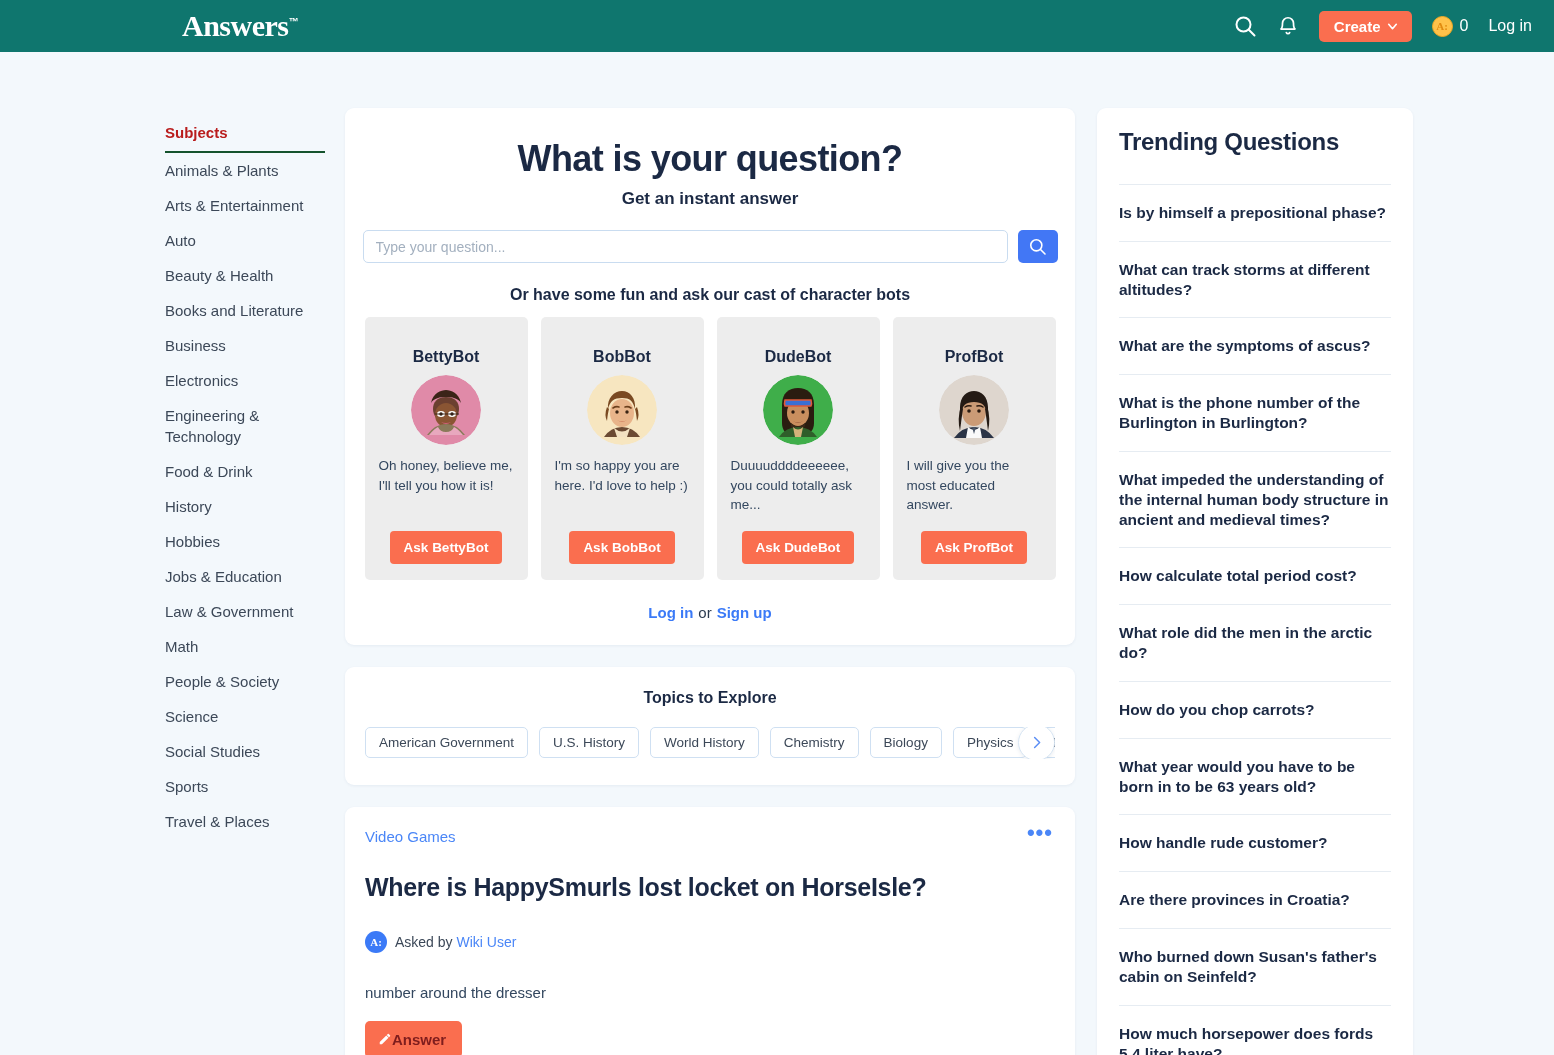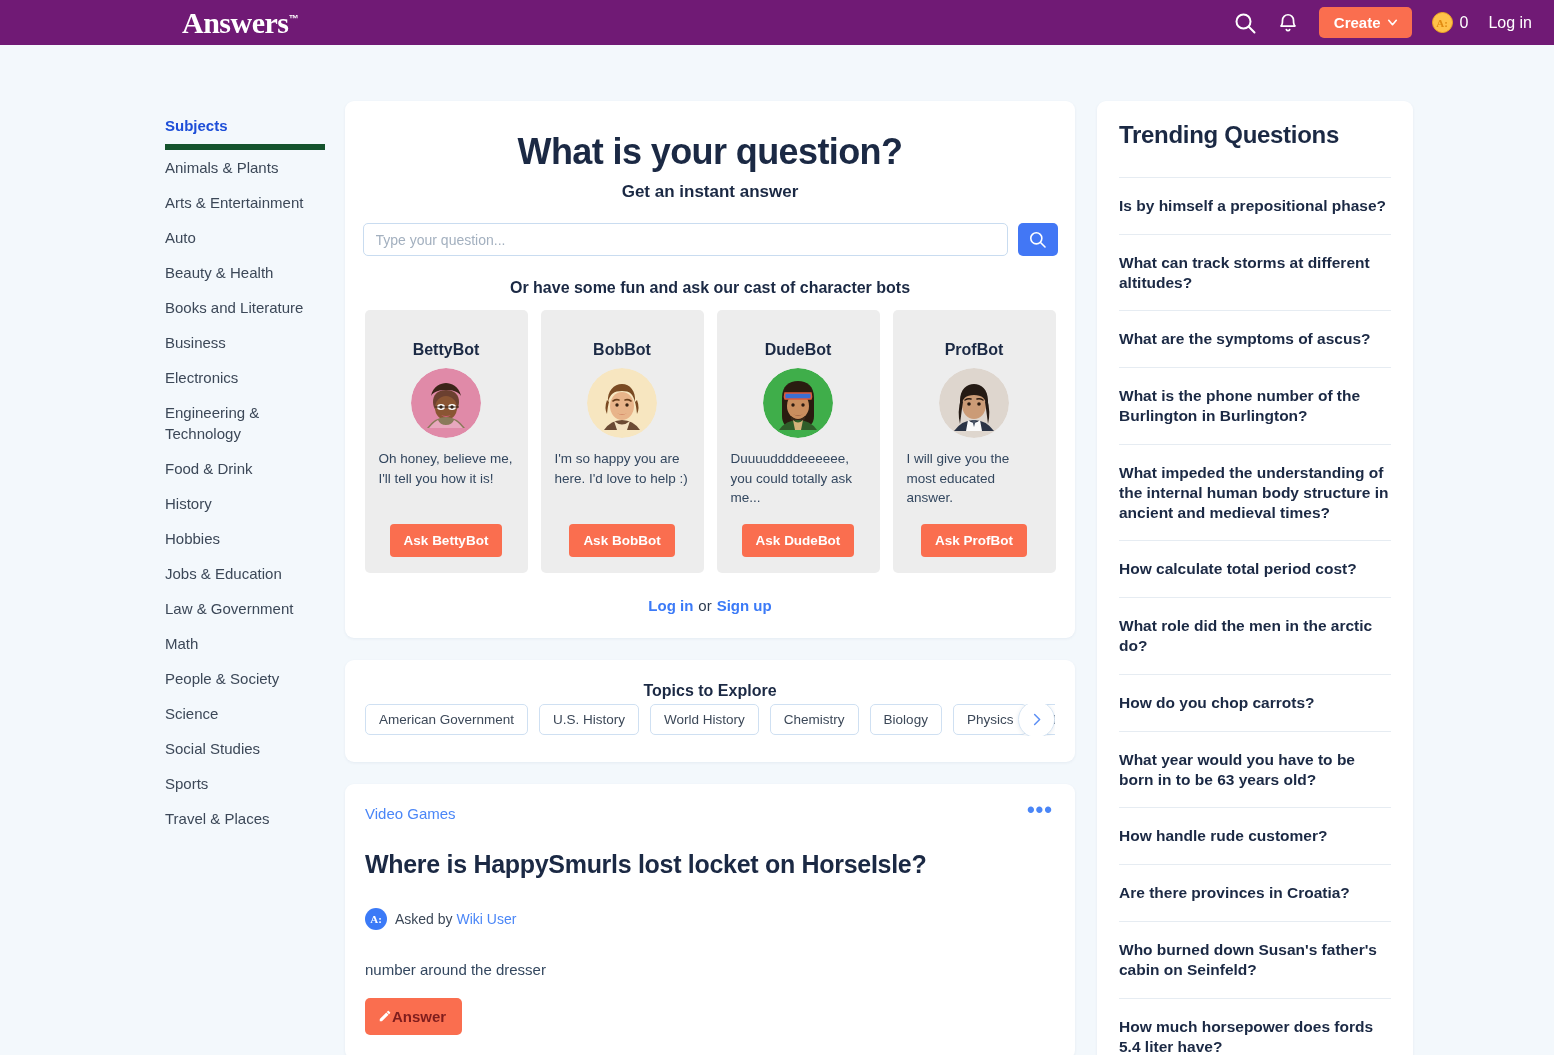--- a/index.html
+++ b/index.html
@@ -6,22 +6,22 @@
   html, body {
     width: 1554px; height: 1055px;
     background: #f3f8fc;
     font-family: "Liberation Sans", sans-serif;
     overflow: hidden;
   }
   body { position: relative; }
 
   
   .topbar {
-    height: 45px; width: 100%;
-    background: #701a75;
+    height: 52px; width: 100%;
+    background: #0f766e;
     display: flex; align-items: center;
     position: relative;
   }
   .logo {
     margin-left: 182px;
     color: #fff;
     font-family: "Liberation Serif", serif;
     font-weight: bold;
     font-size: 30px;
     letter-spacing: -0.5px;
@@ -56,22 +56,22 @@
   }
   .coin-count { color: #fff; font-size: 16px; }
   .login-link { color: #fff; font-size: 16px; cursor: pointer; }
 
   
   .page { display: flex; padding: 0 0 0 0; }
 
   
   .sidebar { width: 345px; padding: 72px 0 0 165px; }
   .sb-title {
-    color: #1d4ed8; font-size: 15px; font-weight: bold;
-    padding-bottom: 10px; border-bottom: 6px solid #14532d;
+    color: #b91c1c; font-size: 15px; font-weight: bold;
+    padding-bottom: 10px; border-bottom: 2px solid #14532d;
     width: 160px;
     cursor: pointer;
   }
   .sb-item {
     color: #3c4858; font-size: 15px;
     padding: 7px 0 7px 0; line-height: 1.4;
     width: 150px;
     cursor: pointer;
   }
   .sb-item:first-of-type { padding-top: 14px; }
@@ -146,21 +146,21 @@
     font-size: 15px; font-weight: bold; color: #1b2944;
   }
   .login-row a { color: #3b7af7; text-decoration: none; cursor: pointer; }
   .login-row .plain { color: #2b3a4f; font-weight: normal; }
 
   
   .topics-card { padding: 22px 20px 26px 20px; }
   .topics-title {
     text-align: center; font-size: 16px; font-weight: bold; color: #1b2944;
   }
-  .chips-wrap { position: relative; margin-top: 4px; overflow: hidden; height: 32px; text-align: right; }
+  .chips-wrap { position: relative; margin-top: 20px; overflow: hidden; height: 32px; text-align: right; }
   .chips { display: flex; gap: 11px; }
   .chip {
     border: 1px solid #cfe0f2; border-radius: 5px;
     padding: 7px 13px; font-size: 13.5px; color: #3c4858;
     white-space: nowrap; background: #fff; cursor: pointer;
   }
   .chip-next {
     position: absolute; right: 0; top: -3px;
     width: 37px; height: 37px; border-radius: 50%;
     background: #fff; border: 1px solid #d8e6f4;

